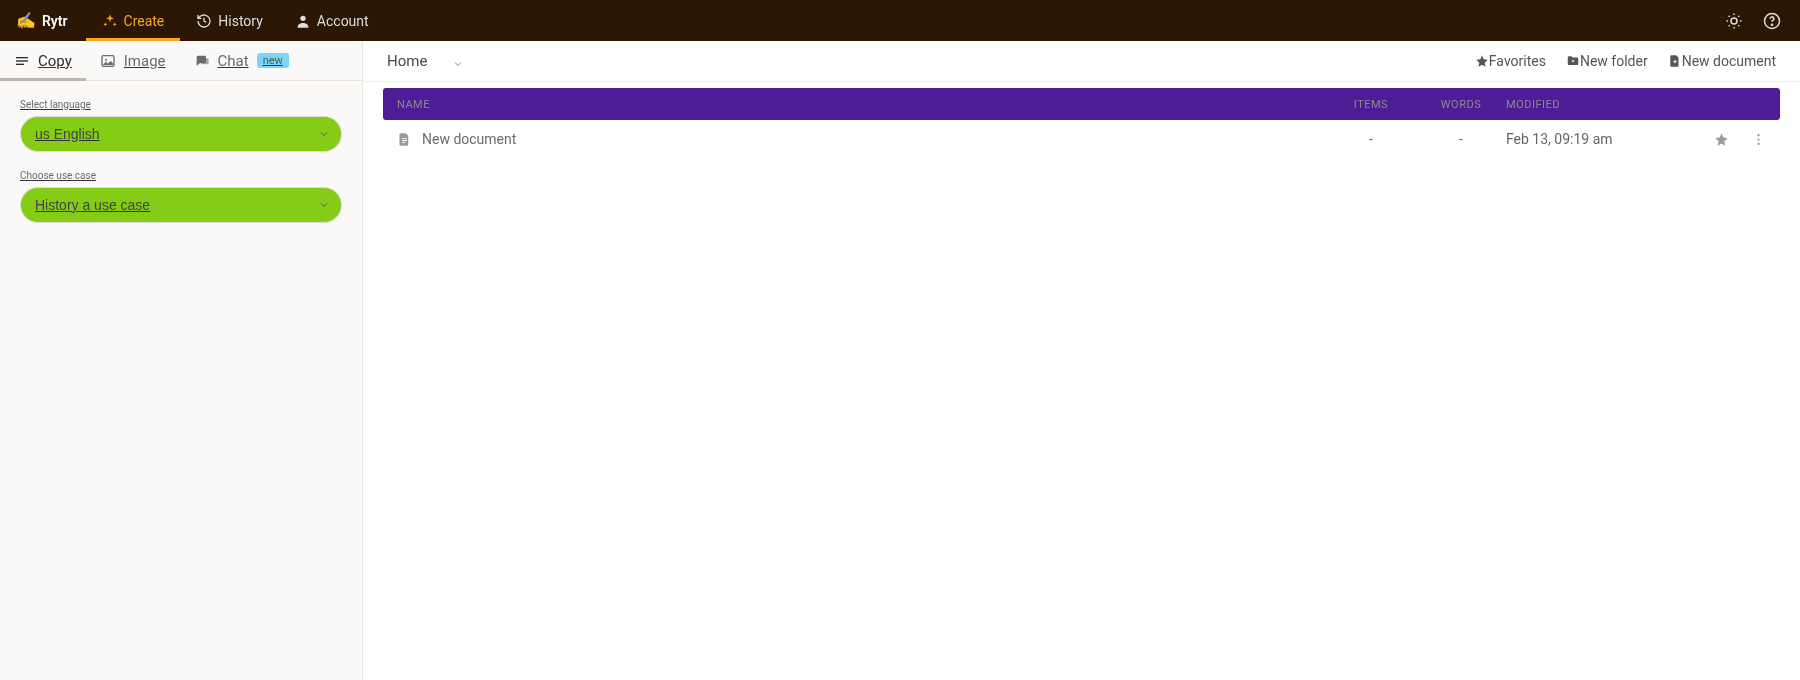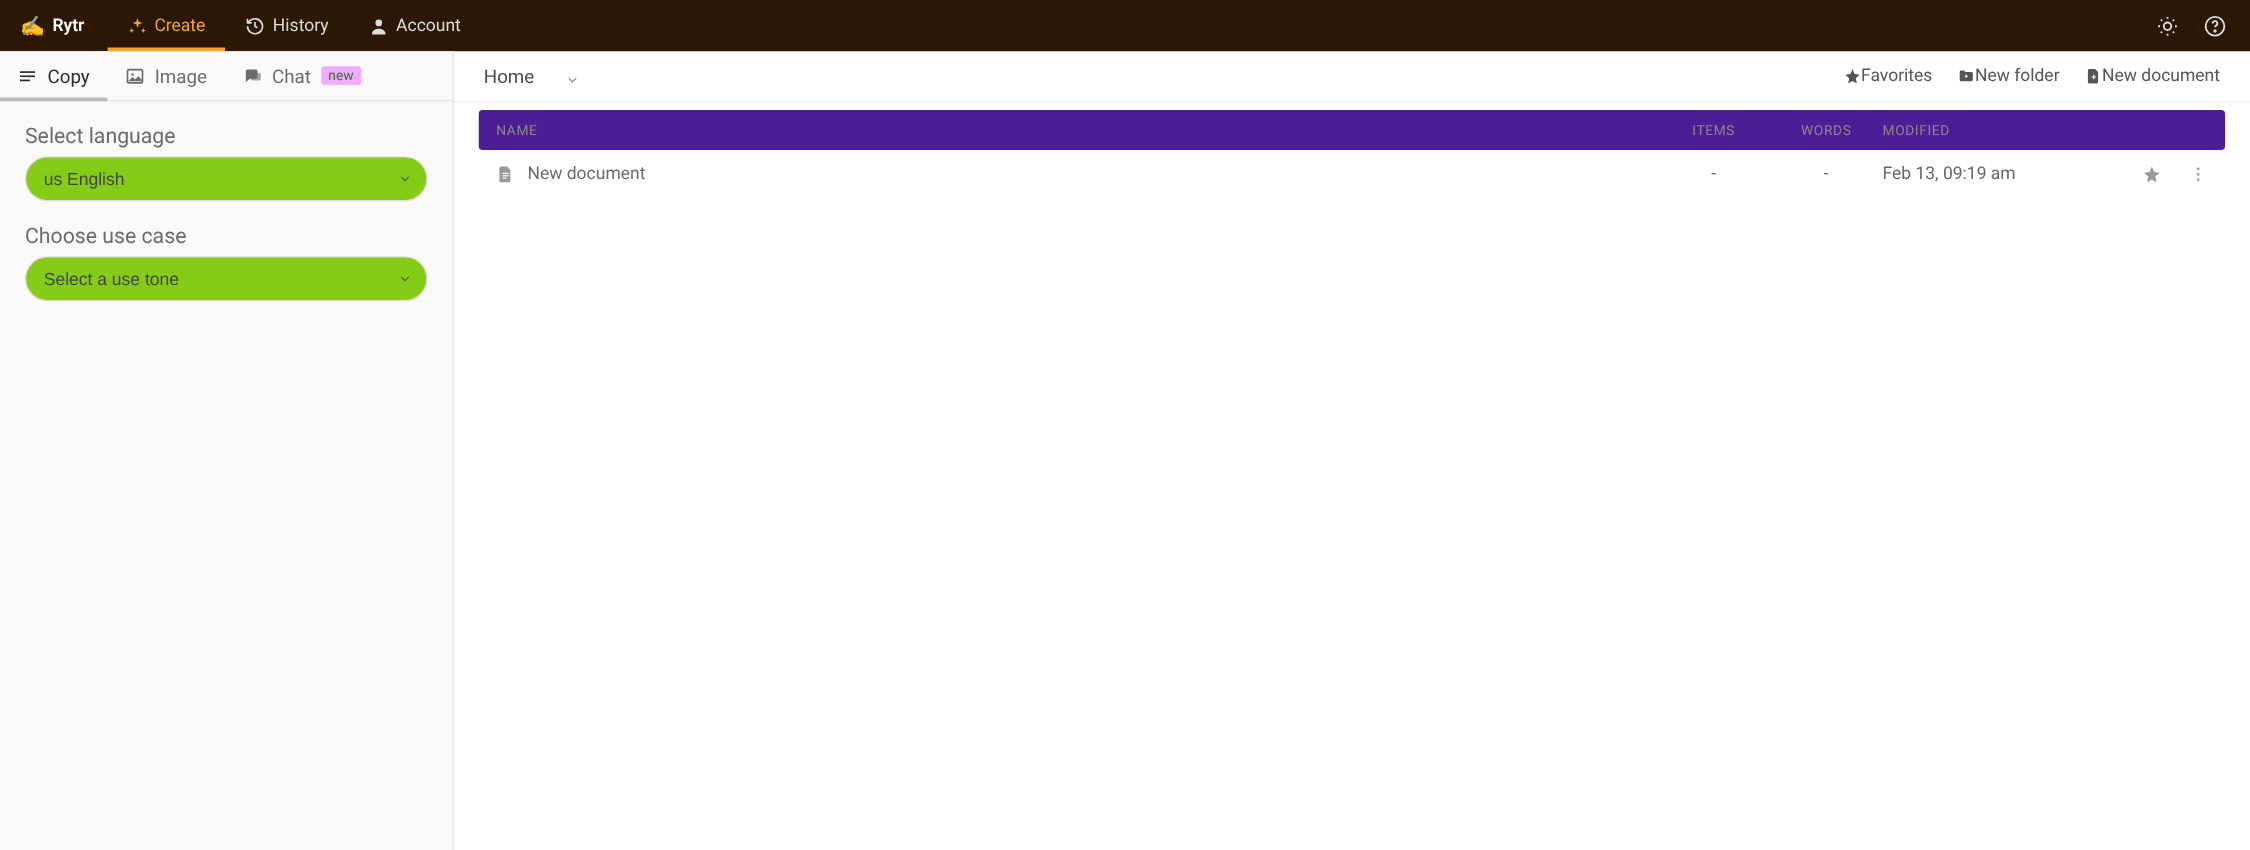--- a/index.html
+++ b/index.html
@@ -13,37 +13,37 @@
   .topnav-item { display: flex; align-items: center; gap: 6px; color: #ddd; padding: 0 16px; height: 100%; position: relative; cursor: pointer; font-size: 14px; }
   .topnav-item.active { color: #f5a623; }
   .topnav-item.active::after { content: ""; position: absolute; left: 0; right: 0; bottom: 0; height: 3px; background: #f5a623; }
   .topnav-item svg { width: 16px; height: 16px; }
   .topnav-right { display: flex; align-items: center; gap: 14px; }
   .topnav-iconbtn { width: 24px; height: 24px; display: flex; align-items: center; justify-content: center; color: #ddd; cursor: pointer; }
   .topnav-iconbtn svg { width: 18px; height: 18px; }
 
   
   .layout { display: flex; height: calc(100% - 41px); }
-  .sidebar { width: 363px; background: #faf9f7; border-right: 1px solid #e8e5e0; display: flex; flex-direction: column; }
+  .sidebar { width: 363px; background: #faf9f7; border-right: 1px solid #e8e5e0; display: flex; flex-direction: column; text-decoration: underline; }
   .content { flex: 1; display: flex; flex-direction: column; }
 
   
   .sidetabs { display: flex; align-items: center; height: 40px; border-bottom: 1px solid #e8e5e0; }
   .sidetab { display: flex; align-items: center; gap: 8px; padding: 0 14px; height: 100%; color: #6b6b6b; cursor: pointer; position: relative; font-size: 15px; }
   .sidetab.active { color: #2b2b2b; }
   .sidetab.active::after { content: ""; position: absolute; left: 0; right: 0; bottom: -1px; height: 3px; background: #bcb8b1; }
   .sidetab svg { width: 16px; height: 16px; fill: currentColor; }
-  .badge-new { background: #f0abfc; color: #3a6b3a; font-size: 11px; padding: 1px 6px; border-radius: 3px; }
+  .badge-new { background: #7dd3fc; color: #3a6b3a; font-size: 11px; padding: 1px 6px; border-radius: 3px; }
 
   
   .sideform { padding: 18px 20px; }
   .form-row { display: flex; gap: 10px; margin-bottom: 18px; }
   .form-group { flex: 1; display: flex; flex-direction: column; gap: 6px; }
   .form-group.full { width: 100%; }
-  .form-label { font-size: 17px; color: #6b6b6b; }
+  .form-label { font-size: 10px; color: #6b6b6b; }
   .select-wrap { position: relative; }
   .select { width: 100%; height: 36px; border: 1px solid #e0dcd4; border-radius: 18px; background: #84cc16; padding: 0 34px 0 14px; font-size: 14px; color: #444; text-align: left; cursor: pointer; display: flex; align-items: center; }
   .select-wrap .chev { position: absolute; right: 12px; top: 50%; transform: translateY(-50%); pointer-events: none; color: #555; }
 
   
   .content-toolbar { height: 41px; border-bottom: 1px solid #eee; display: flex; align-items: center; justify-content: space-between; padding: 0 24px 0 24px; }
   .breadcrumb { display: flex; align-items: flex-end; gap: 25px; color: #4a4a4a; cursor: pointer; font-size: 15px; }
   .breadcrumb .chev { color: #888; }
   .content-actions { display: flex; align-items: center; gap: 20px; }
   .action { display: flex; align-items: center; gap: 0; color: #555; cursor: pointer; font-size: 14px; }
@@ -164,21 +164,21 @@
                 </svg>
             </span>
           </div>
         </div>
       </div>
 
       <div class="form-group full">
         <label class="form-label">Choose use case</label>
         <div class="select-wrap">
           <button class="select">
-            <span>Select a use tone</span>
+            <span>History a use case</span>
           </button>
           <span class="chev">
             <svg width="12" height="12" viewBox="0 0 24 24" fill="none" stroke="currentColor" stroke-width="2">
                 <polyline points="6 9 12 15 18 9"></polyline>
               </svg>
           </span>
         </div>
       </div>
     </div>
   </aside>

